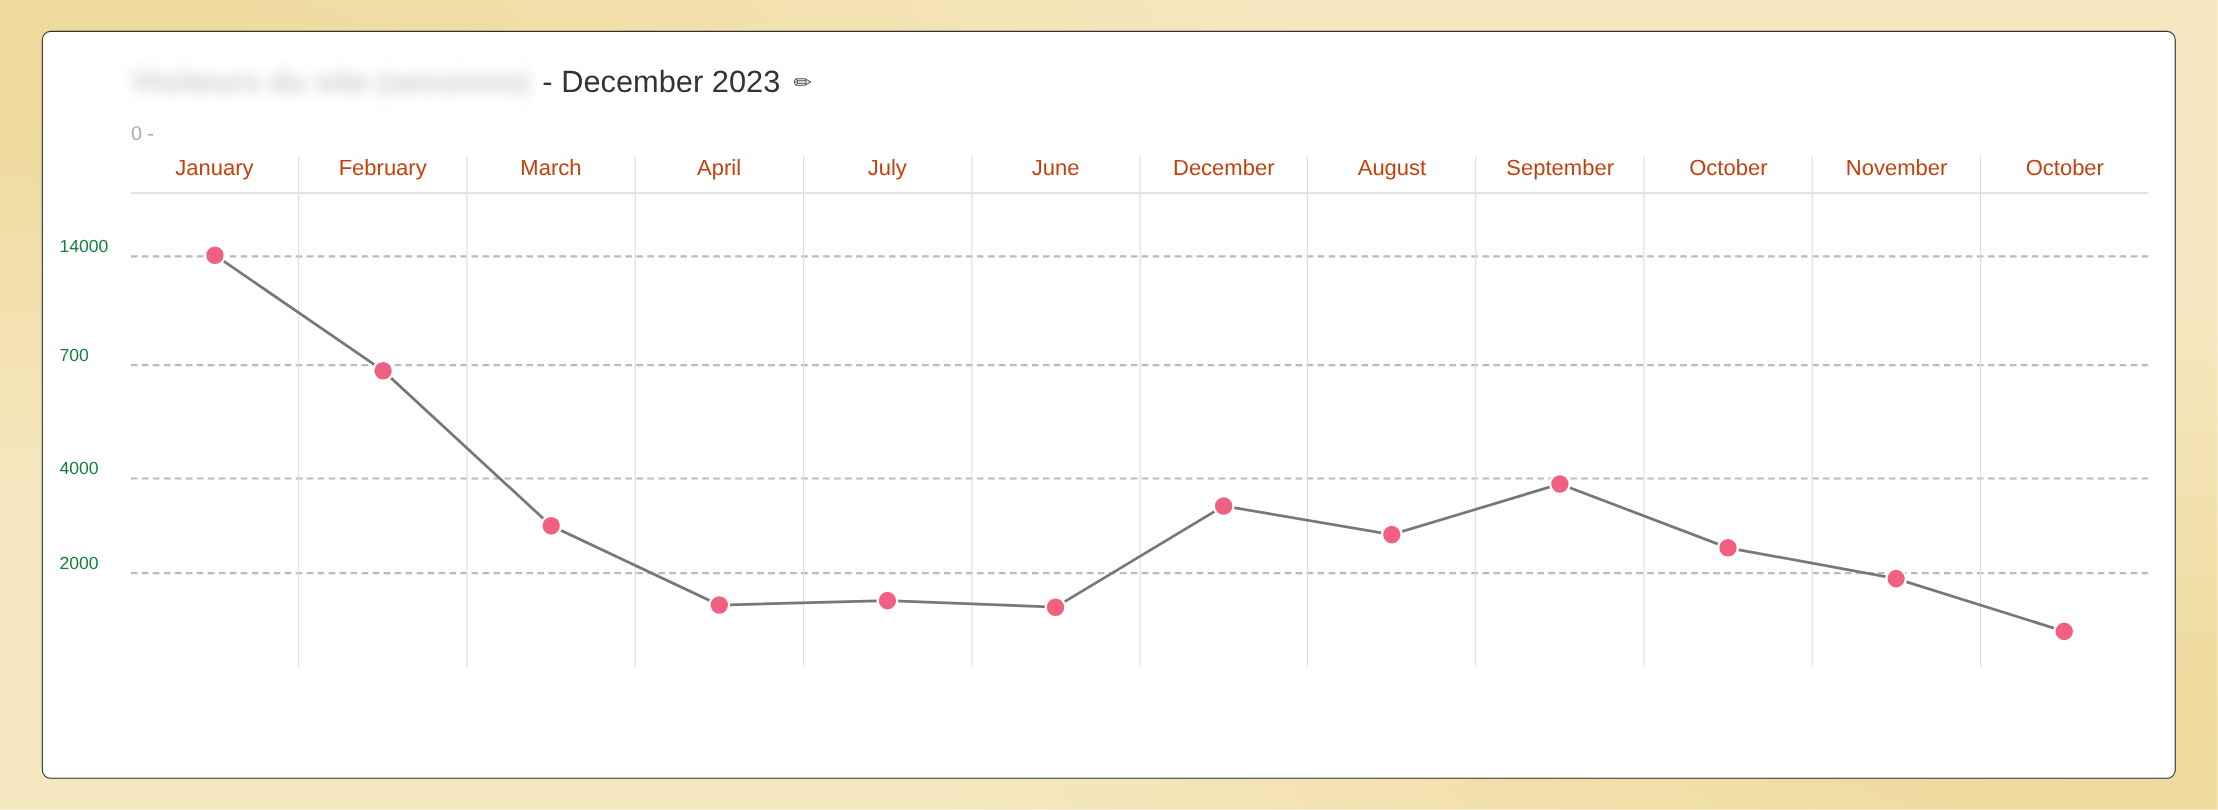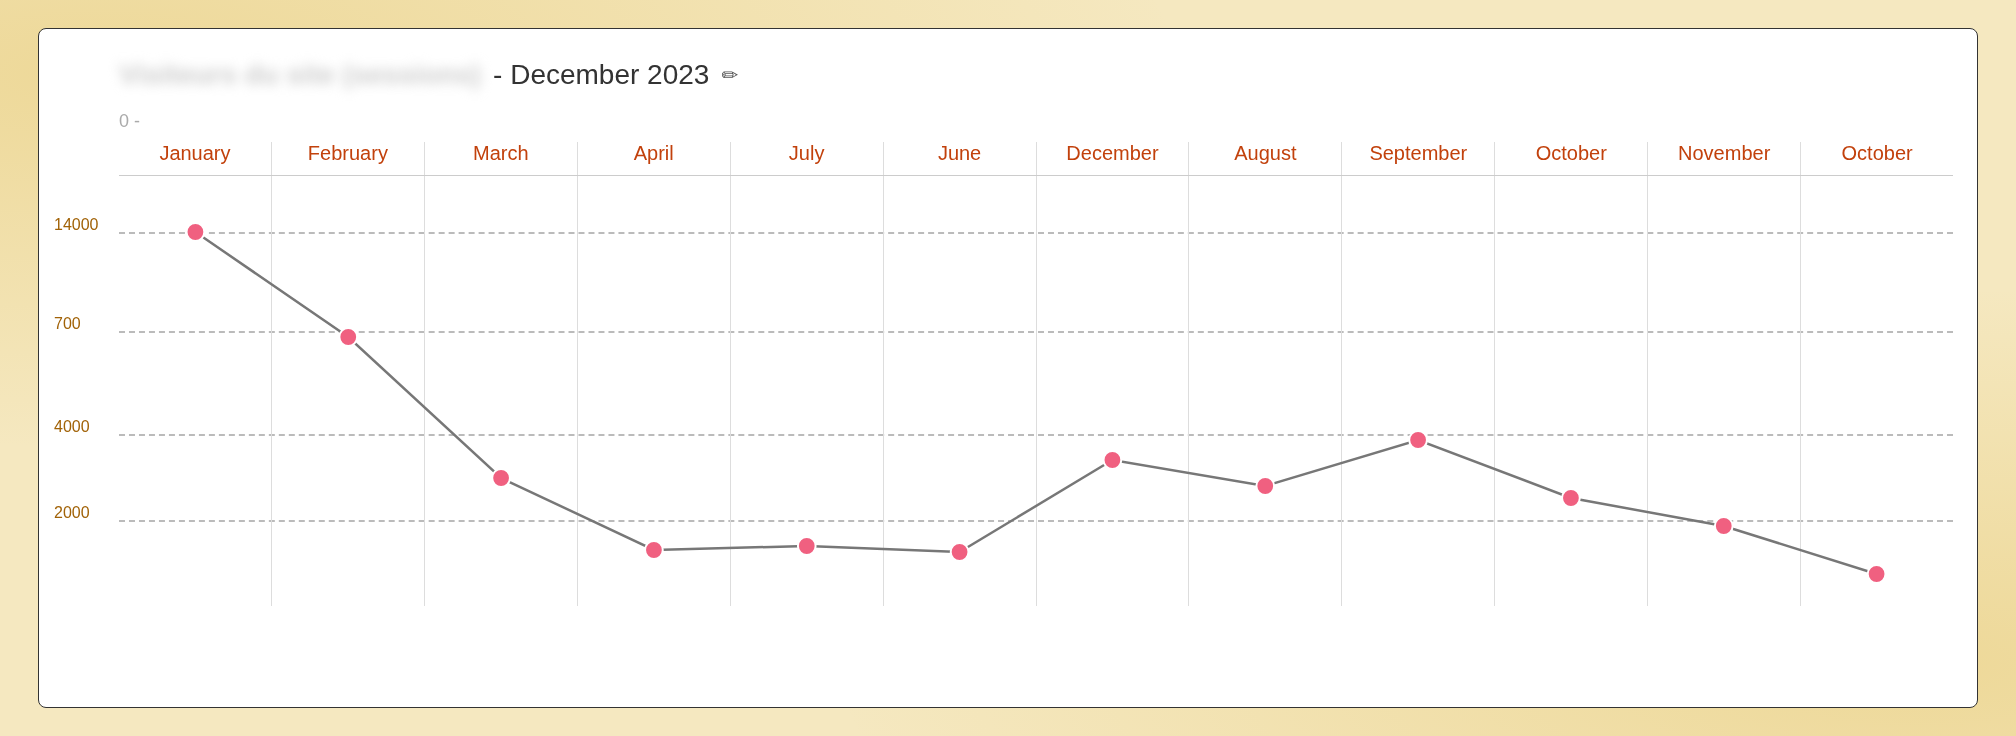--- a/index.html
+++ b/index.html
@@ -99,21 +99,21 @@
       right: 0;
       border-top: 2px dashed #bbb;
       display: flex;
       align-items: center;
     }
 
     .y-tick {
       position: absolute;
       left: -65px;
       font-size: 16px;
-      color: #a16207;
+      color: #15803d;
       transform: translateY(-50%);
       white-space: nowrap;
     }
 
     .vertical-dividers {
       position: absolute;
       top: 0; left: 0; right: 0; bottom: 0;
       display: flex;
     }
 

